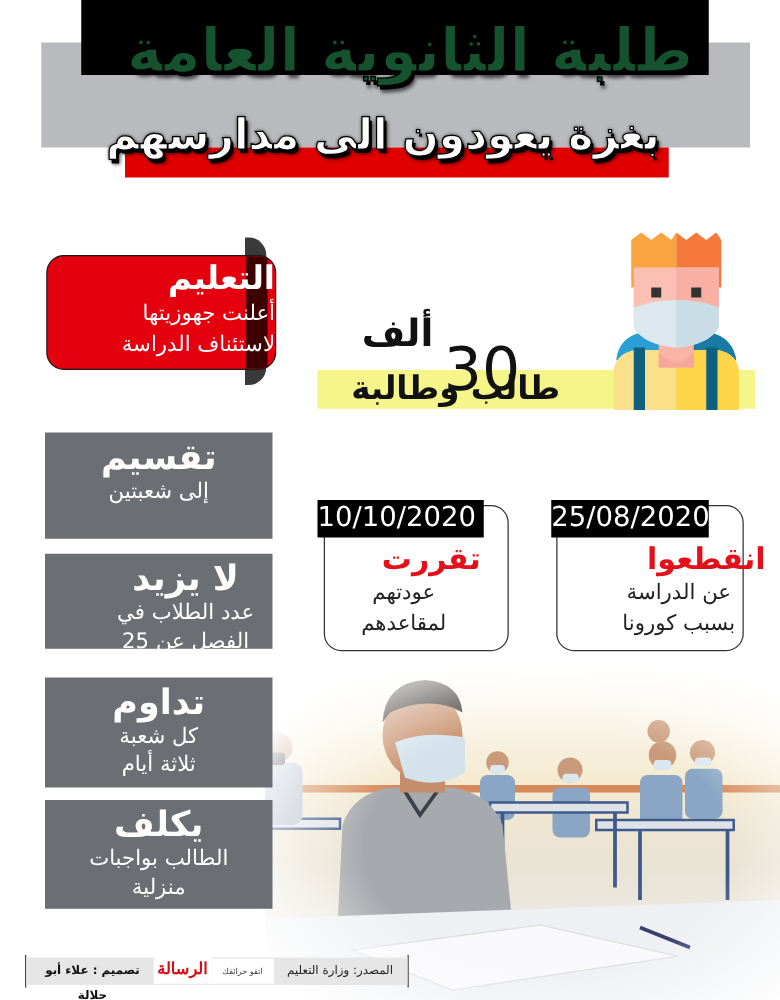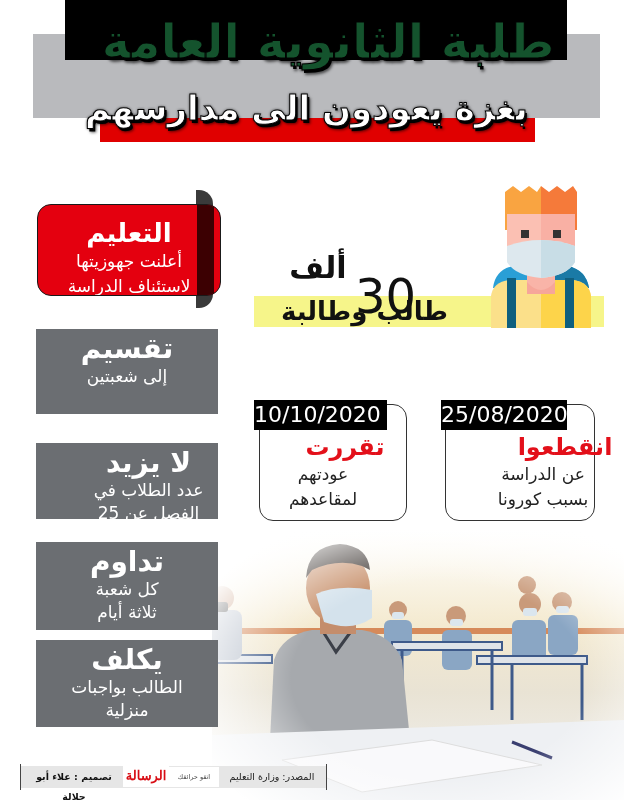--- a/index.html
+++ b/index.html
@@ -27,22 +27,22 @@
     text-align: left; direction: rtl;
     text-shadow: 0 0 3px #000, 2px 3px 0 #000, 3px 4px 3px rgba(0,0,0,0.6);
     -webkit-text-stroke: 1px #000;
   }
 
   
   .red-tab { left: 196px; top: 190px; width: 17px; height: 118px; background: #3a3a3a; border-radius: 0 14px 14px 0; }
   .red-card {
     left: 37px; top: 204px; width: 184px; height: 92px;
     background: #e4000f; border: 1.5px solid #1a1a1a; border-radius: 14px;
-    color: #fff; text-align: center; direction: rtl; box-sizing: border-box;
-    padding-top: 12px; overflow: hidden;
+    color: #fff; direction: rtl; box-sizing: border-box;
+    padding-top: 2px; overflow: hidden;
   }
   .red-card .tab-overlay { position: absolute; right: 6px; top: 0; width: 17px; height: 100%; background: rgba(30,0,0,0.85); }
   .red-card .head { font-size: 26px; font-weight: bold; line-height: 32px; position: relative; }
   .red-card .line { font-size: 17px; line-height: 25px; position: relative; }
 
   
   .num-30 { left: 355px; top: 220px; width: 90px; height: 70px; font-size: 48px; line-height: 70px; color: #111; font-family: "DejaVu Sans", sans-serif; margin-top: 41px; }
   .alf { left: 283px; top: 248px; width: 70px; height: 40px; font-size: 30px; font-weight: bold; color: #111; line-height: 40px; text-align: center; }
   .yellow-bar { left: 254px; top: 296px; width: 350px; height: 31px; background: #f6f58a; }
   .students-label { left: 262px; top: 294px; width: 205px; height: 34px; font-size: 26px; font-weight: bold; color: #111; line-height: 34px; text-align: center; direction: rtl; }
@@ -213,21 +213,21 @@
     <path d="M94 48 Q96 16 128 14 Q156 16 158 40 L150 36 Q126 28 100 40 Z" fill="#3b3430"></path>
     <path d="M104 64 Q126 54 160 60 L160 88 Q140 102 112 92 Z" fill="#d4e2ec"></path>
 
     <path d="M0 205 L412 190 L412 270 L0 270 Z" fill="#eef0f3"></path>
     <path d="M70 230 L220 210 L330 235 L150 262 Z" fill="#f9f9fb" stroke="#ddd"></path>
     <line x1="300" y1="212" x2="340" y2="228" stroke="#3a3f70" stroke-width="3"></line>
     <rect width="412" height="270" fill="url(#fade)"></rect>
   </svg>
 </div>
 
-<div class="abs fact" style="top:329px; height:85px;">
+<div class="abs fact" style="top:346px; height:85px;">
   <div class="head">تقسيم</div>
   <div class="line">إلى شعبتين</div>
 </div>
 <div class="abs fact" style="top:443px; height:76px;padding-left:43px;">
   <div class="head">لا يزيد</div>
   <div class="line">عدد الطلاب في</div>
   <div class="line">الفصل عن 25 طالبًا</div>
 </div>
 <div class="abs fact" style="top:542px; height:88px;">
   <div class="head">تداوم</div>

